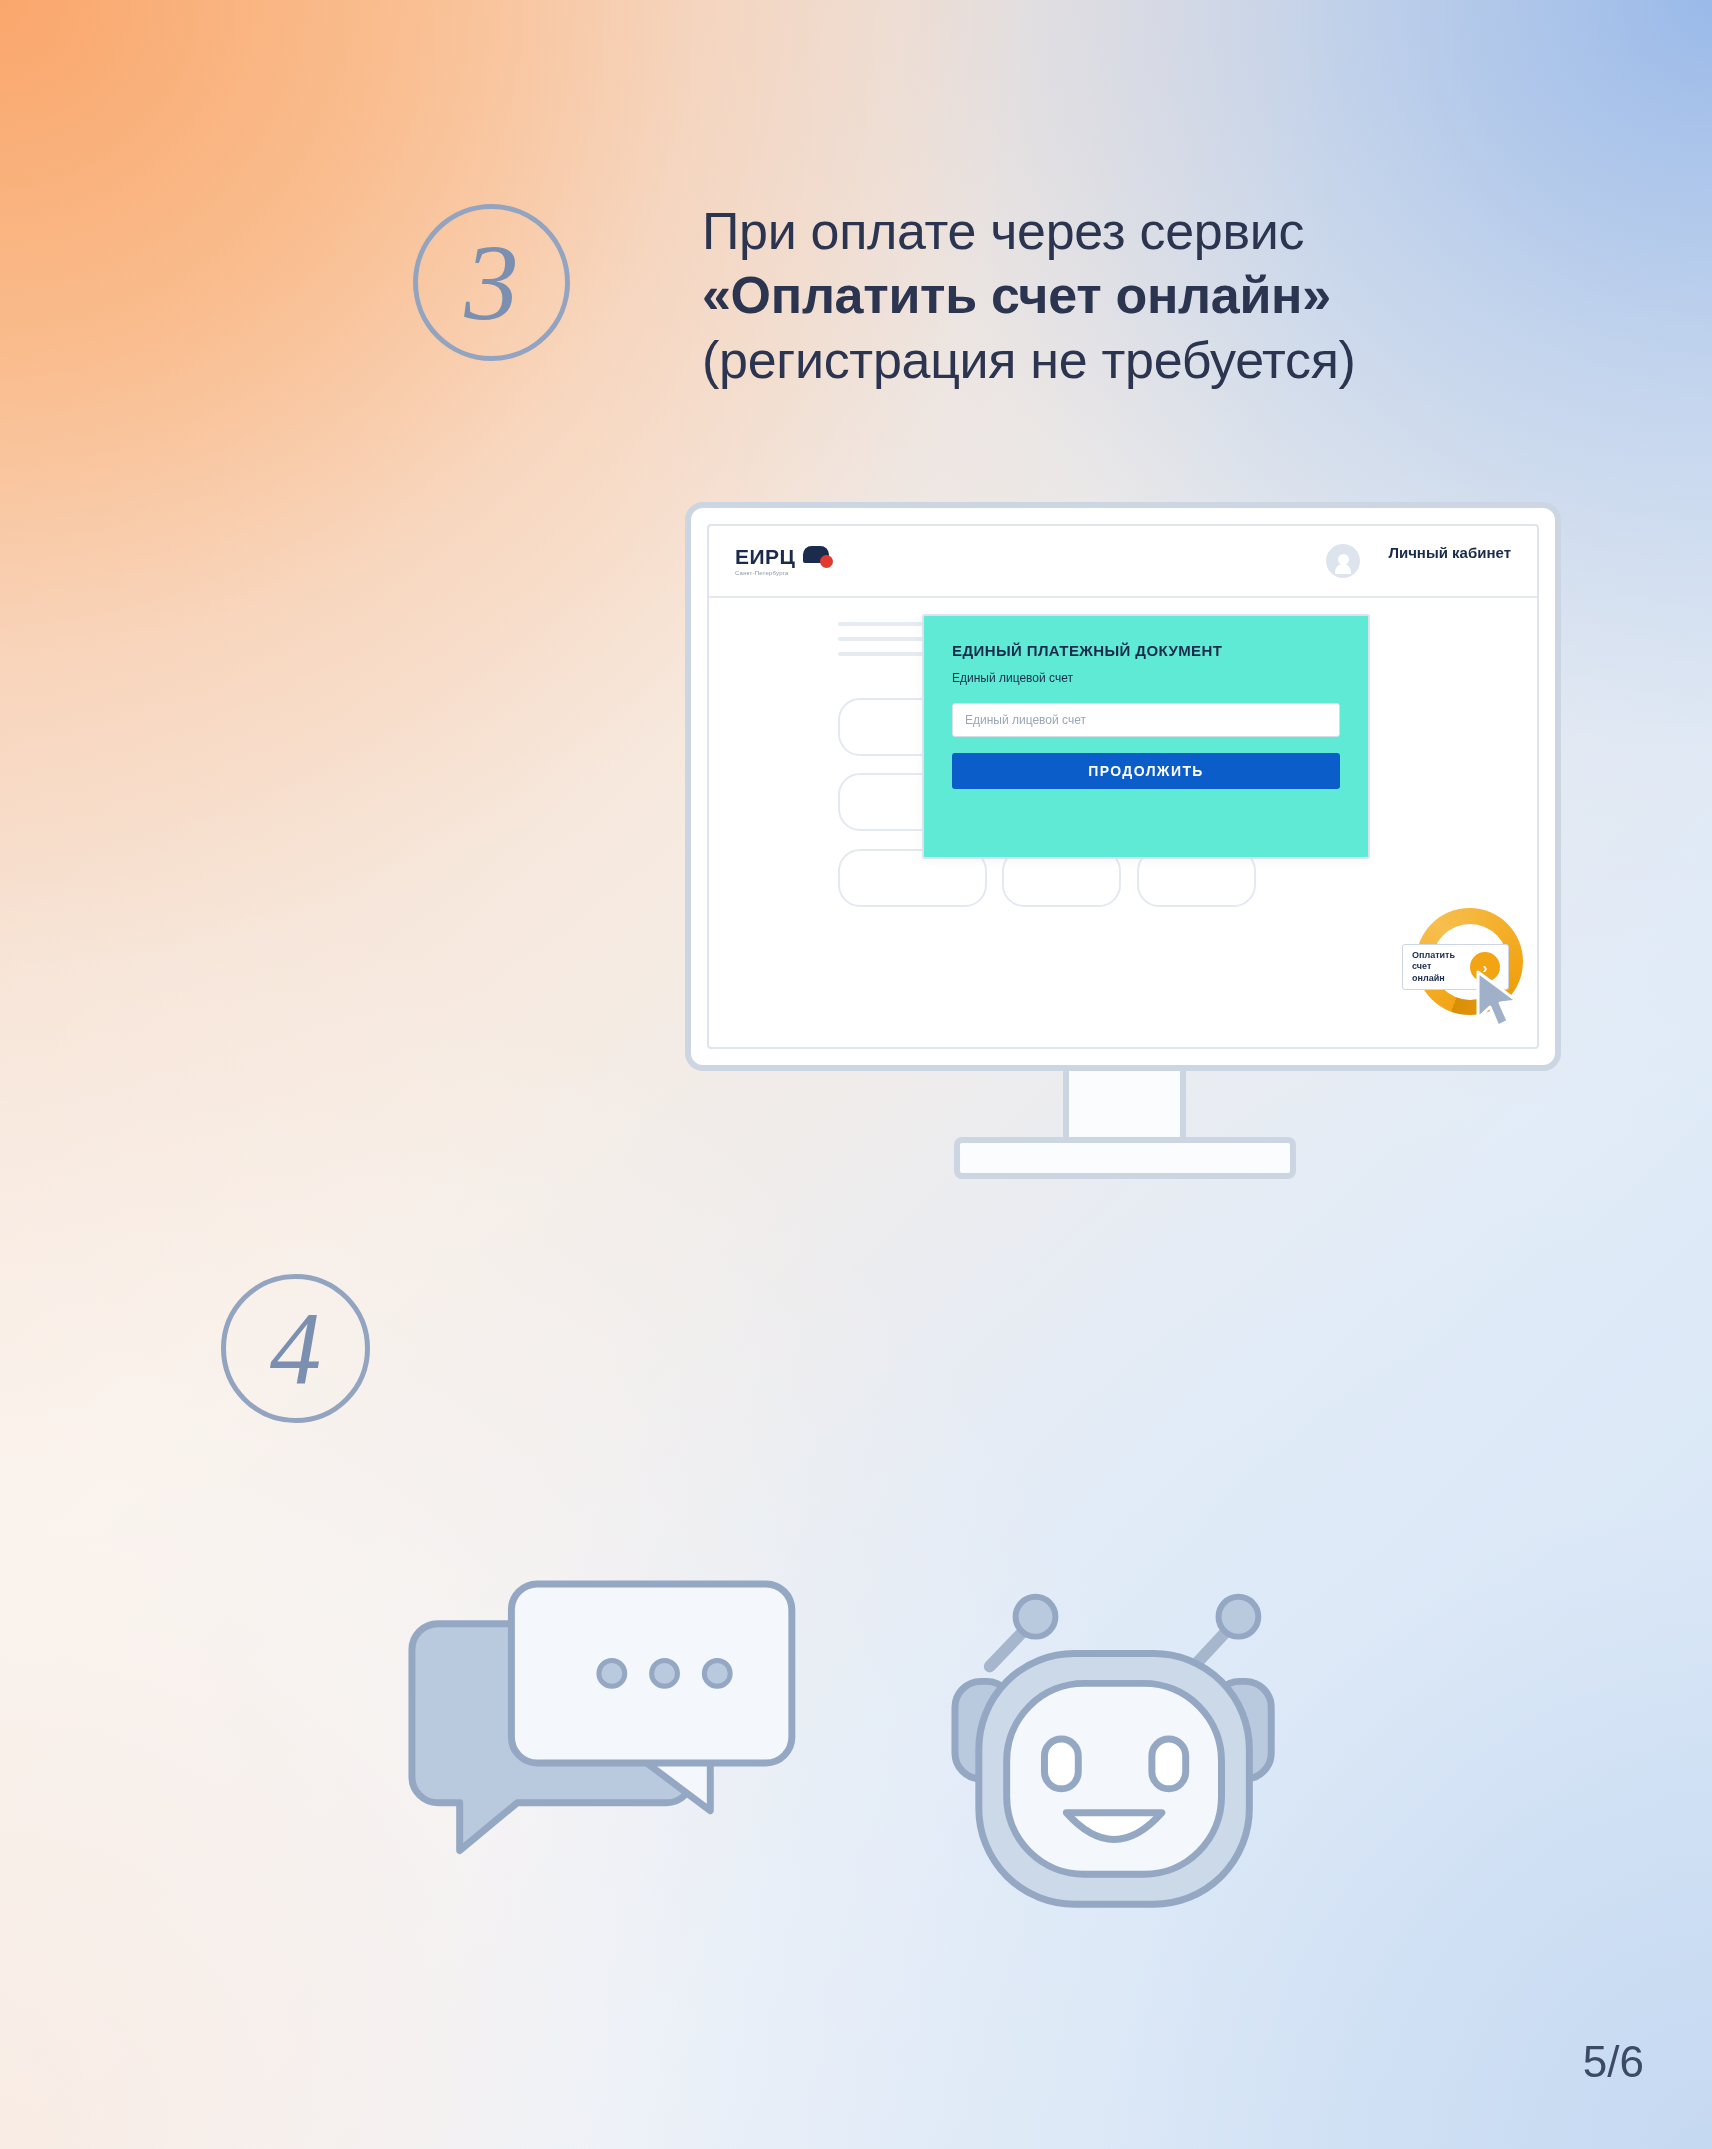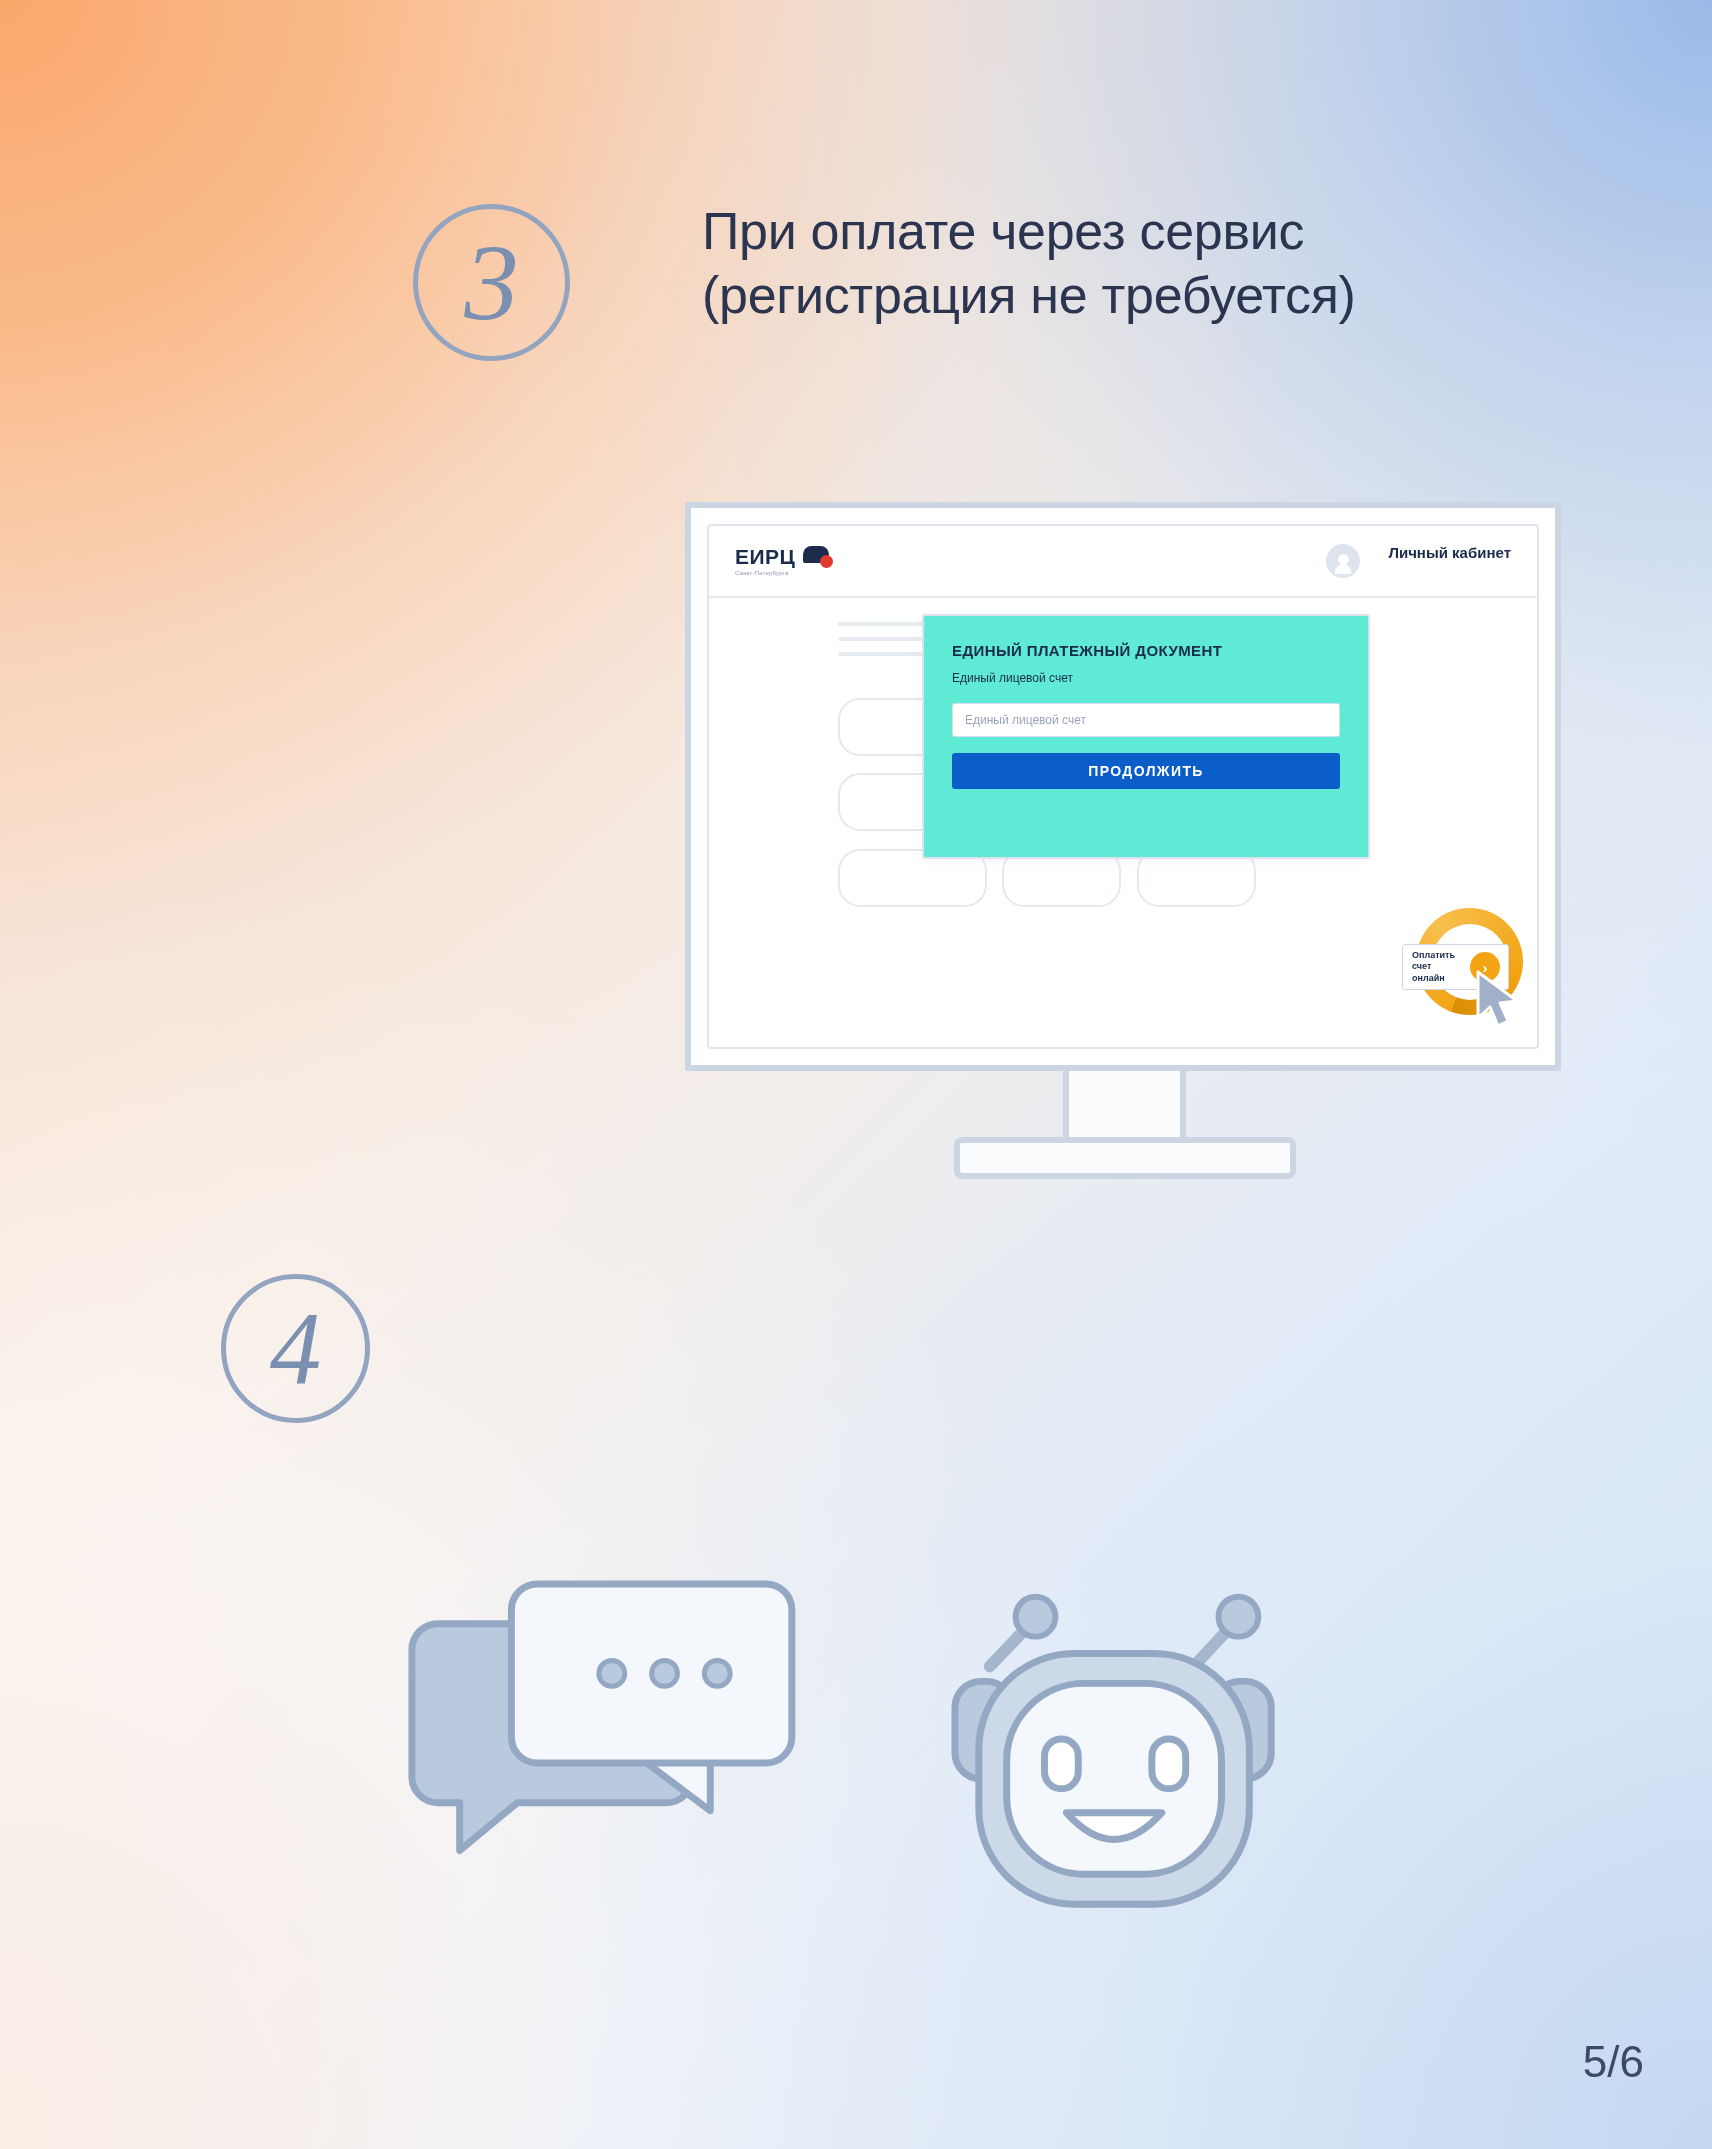--- a/index.html
+++ b/index.html
@@ -51,21 +51,21 @@
   .step3-heading { left: 702px; top: 199px; width: 955px; }
   .step4-heading { left: 463px; top: 1274px; width: 1055px; }
 
   
   .monitor { position: absolute; left: 685px; top: 502px; width: 876px; height: 677px; }
 
   .monitor-frame {
     position: absolute; left: 0; top: 0; width: 876px; height: 569px;
     background: #ffffff;
     border: 6px solid #ccd5e2;
-    border-radius: 2px;
+    border-radius: 18px;
   }
   .screen {
     position: absolute; left: 16px; top: 16px; right: 16px; bottom: 16px;
     background: #ffffff;
     border: 2px solid #dfe5ee;
     border-radius: 4px;
     overflow: hidden;
   }
   .monitor-neck {
     position: absolute; left: 378px; top: 569px; width: 123px; height: 72px;
@@ -183,20 +183,21 @@
 </style>
 </head>
 <body>
 
 <div class="step">
   <div class="step-badge step3-badge">
     <span>3</span>
   </div>
   <div class="heading step3-heading">
     <div>При оплате через сервис</div>
+    <div class="bold">«Оплатить счет онлайн»</div>
     <div>(регистрация не требуется)</div>
   </div>
 </div>
 
 <div class="monitor">
   <div class="monitor-frame">
     <div class="screen">
 
       <div class="site-header">
         <div class="logo">

